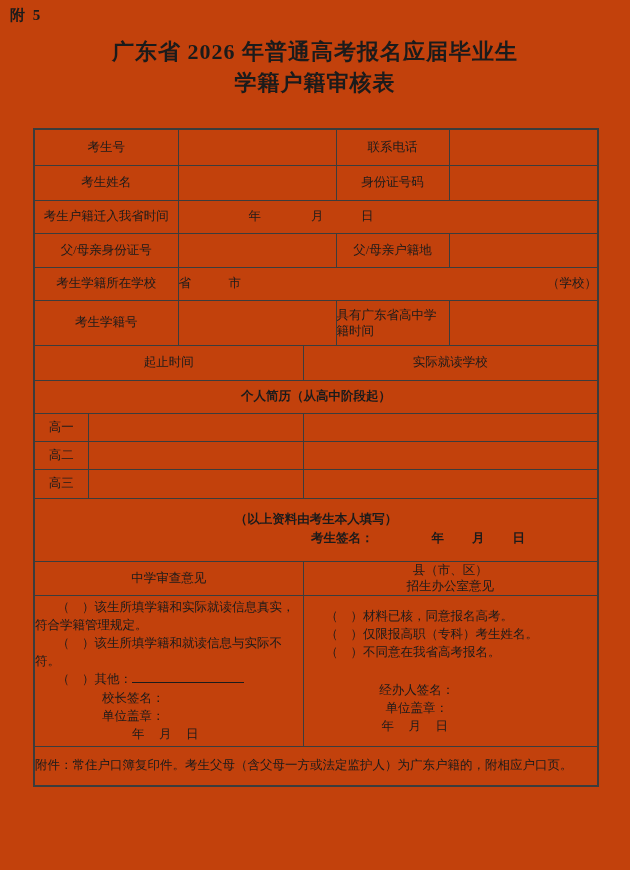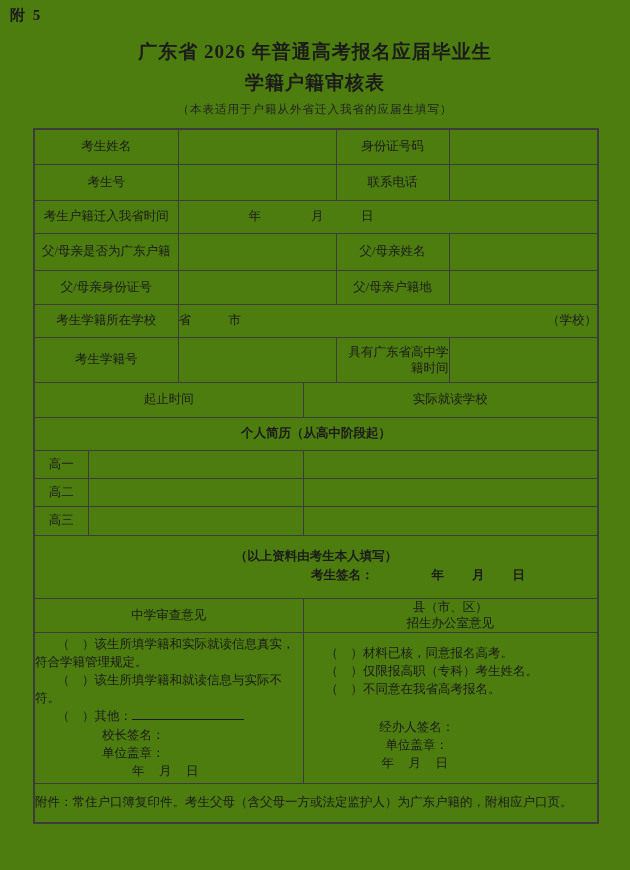--- a/index.html
+++ b/index.html
@@ -1,51 +1,51 @@
 <!DOCTYPE html>
 <html><head>
 <meta charset="utf-8">
 <style>
   html,body{margin:0;padding:0;background:#ffffff;}
   .page{
     position:relative;
     width:630px;height:870px;
-    background:#4d7c0f;
+    background:#c2410c;
     color:#1b1b1b;
     font-family:"Liberation Serif","DejaVu Serif",serif;
     overflow:hidden;
   }
   .attach-tag{
     position:absolute;left:10px;top:6px;
     font-size:15px;font-weight:bold;letter-spacing:2px;
   }
   .title{
     position:absolute;left:0;top:36px;width:630px;
-    text-align:center;font-size:19px;font-weight:bold;
+    text-align:center;font-size:22px;font-weight:bold;
     line-height:31px;letter-spacing:1px;
   }
   .subtitle{
     position:absolute;left:0;top:102px;width:630px;
     text-align:center;font-size:11.5px;letter-spacing:1px;color:#222;
   }
   table.form{
     position:absolute;left:33px;top:128px;width:564px;
     border-collapse:collapse;table-layout:fixed;
     border:2px solid #3c3c3c;
   }
   table.form td{
     border:1px solid #3c3c3c;
     padding:0;
     font-size:12.5px;
     vertical-align:middle;
     overflow:hidden;
   }
   td.lbl{text-align:center;}
   td.lbl-sm{text-align:center;font-size:10px;}
-  td.lbl-wrap{text-align:right;padding:0 10px;line-height:16px;}
+  td.lbl-wrap{text-align:left;padding:0 10px;line-height:16px;}
   td.val{ text-align:left;}
   td.val .pad48{padding-left:48px;display:block;}
   td.val .pad70{padding-left:70px;display:block;}
   td.school-val{padding:0 45px 0 48px;}
   td.school-val .flexline{display:flex;justify-content:space-between;align-items:center;}
   td.sec-title{text-align:center;font-weight:bold;font-size:13.5px;}
   td.center-h{text-align:center;}
   td.grade{text-align:center;}
   td.sig-row{vertical-align:top;padding-top:14px;font-weight:bold;font-size:13px;}
   .sig-note{text-align:center;line-height:17px;}
@@ -70,61 +70,54 @@
 
 <div class="page">
 
   <div class="attach-tag">附 5</div>
 
   <div class="title">
     <div>广东省 2026 年普通高考报名应届毕业生</div>
     <div>学籍户籍审核表</div>
   </div>
 
-  <div class="subtitle">（本表适用于户籍从外省迁入我省的应届生填写）</div>
 
   <table class="form">
     <colgroup>
       <col style="width:54px">
         <col style="width:90px">
         <col style="width:125px">
       <col style="width:33px">
         <col style="width:113px">
         <col style="width:149px">
     </colgroup>
 
     <tbody>
-        <tr style="height:35px">
+        <tr style="height:36px">
+      <td colspan="2" class="lbl">考生号</td>
+      <td colspan="2" class="val"></td>
+      <td class="lbl">联系电话</td>
+      <td class="val"></td>
+    </tr>
+
+    <tr style="height:35px">
       <td colspan="2" class="lbl">考生姓名</td>
       <td colspan="2" class="val"></td>
       <td class="lbl">身份证号码</td>
-      <td class="val"></td>
-    </tr>
-
-    <tr style="height:36px">
-      <td colspan="2" class="lbl">考生号</td>
-      <td colspan="2" class="val"></td>
-      <td class="lbl">联系电话</td>
       <td class="val"></td>
     </tr>
 
 
     <tr style="height:33px">
       <td colspan="2" class="lbl">考生户籍迁入我省时间</td>
       <td colspan="4" class="val">
         <span class="pad70">年　　　　月　　　日</span>
       </td>
     </tr>
 
-    <tr style="height:37px">
-      <td colspan="2" class="lbl-sm">父/母亲是否为广东户籍</td>
-      <td colspan="2" class="val"></td>
-      <td class="lbl">父/母亲姓名</td>
-      <td class="val"></td>
-    </tr>
 
     <tr style="height:34px">
       <td colspan="2" class="lbl">父/母亲身份证号</td>
       <td colspan="2" class="val"></td>
       <td class="lbl">父/母亲户籍地</td>
       <td class="val"></td>
     </tr>
 
     <tr style="height:33px">
       <td colspan="2" class="lbl">考生学籍所在学校</td>

